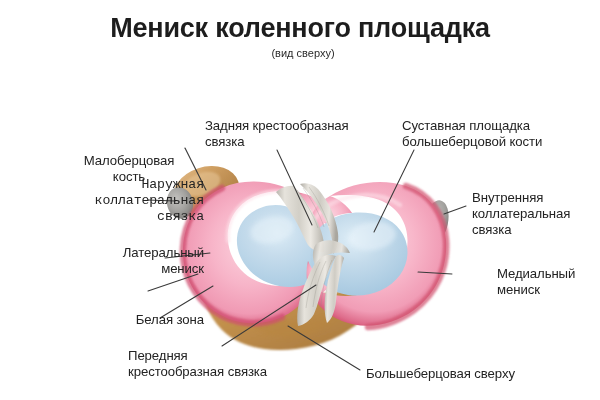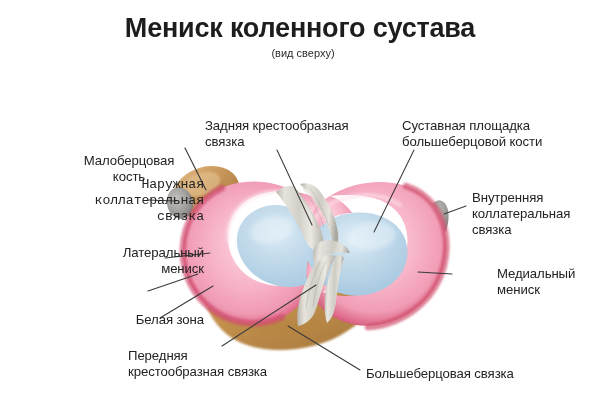--- a/index.html
+++ b/index.html
@@ -76,21 +76,21 @@
   #lbl-med-meniscus  { left: 458px; top: 266px; width: 140px; margin-left: 39px; }
   #lbl-acl           { left: 128px; top: 348px; width: 206px; }
   #lbl-tibia         { left: 366px; top: 366px; width: 224px; }
 </style>
 </head>
 <body>
 
 <div id="page">
 
   <div id="title-block">
-    <div id="main-title">Мениск коленного сустава</div>
+    <div id="main-title">Мениск коленного площадка</div>
     <div id="sub-title">(вид сверху)</div>
   </div>
 
   <svg id="illustration" viewBox="0 0 600 400">
     <defs>
 
       <radialGradient id="gLatMen" cx="50%" cy="45%" r="62%">
         <stop offset="0%" stop-color="#fcd3de"></stop>
         <stop offset="46%" stop-color="#f7b4c8"></stop>
         <stop offset="78%" stop-color="#f09ab4"></stop>
@@ -291,15 +291,15 @@
   <div class="label l" id="lbl-mcl">Внутренняя
 коллатеральная
 связка</div>
 
   <div class="label l" id="lbl-med-meniscus">Медиальный
 мениск</div>
 
   <div class="label l" id="lbl-acl">Передняя
 крестообразная связка</div>
 
-  <div class="label l" id="lbl-tibia">Большеберцовая связка</div>
+  <div class="label l" id="lbl-tibia">Большеберцовая сверху</div>
 
 </div>
 
 </body></html>

